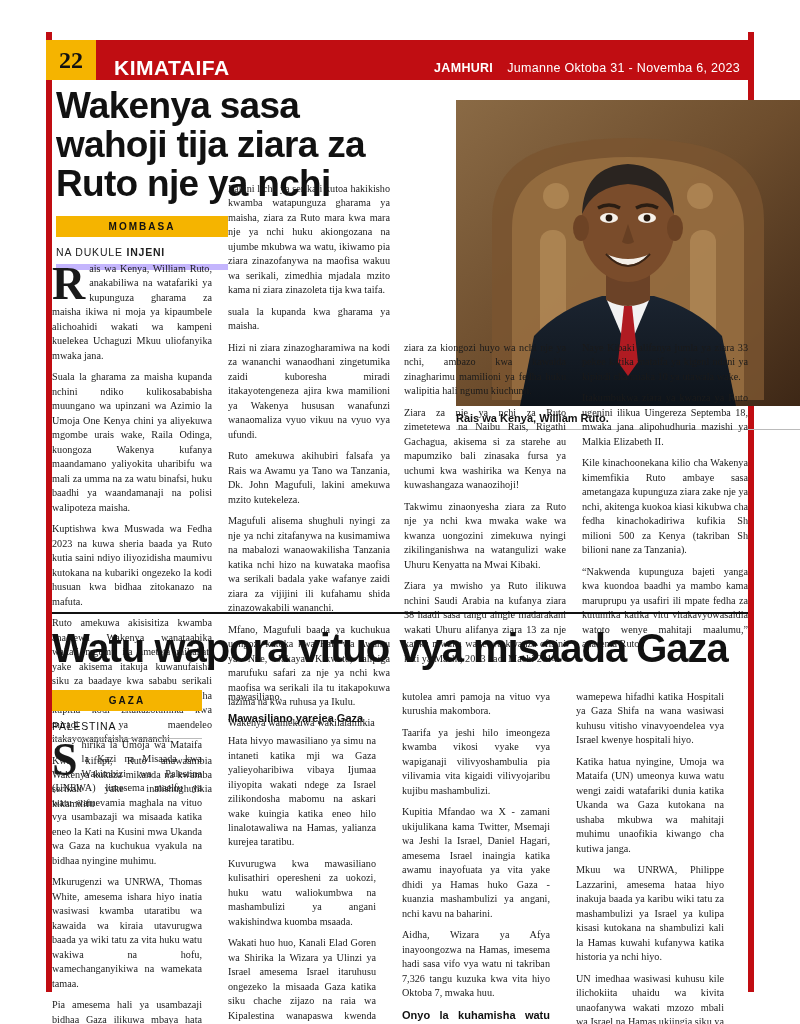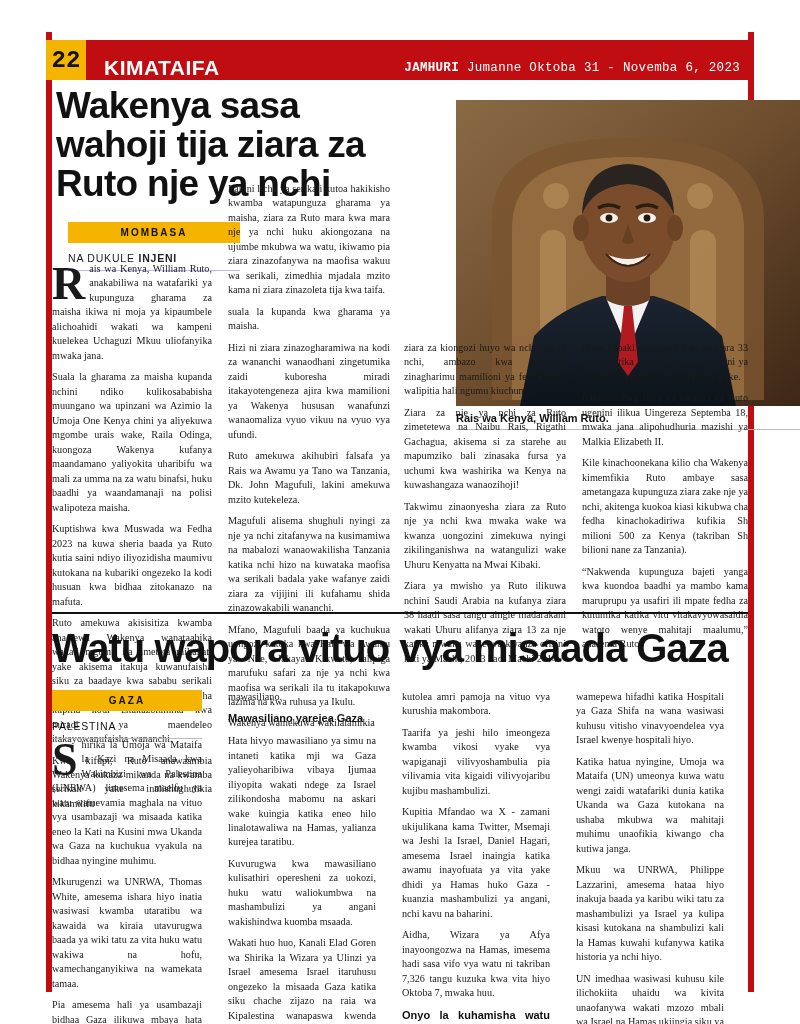--- a/index.html
+++ b/index.html
@@ -37,24 +37,24 @@
   .masthead {
     position: absolute;
     left: 46px;
     top: 40px;
     width: 708px;
     height: 40px;
     display: flex;
     align-items: stretch;
   }
   .page-number {
-    width: 40px;
+    width: 50px;
     background: #f5b400;
     color: #111;
-    font-family: Liberation Mono, monospace;
+    font-family: Liberation Serif, serif;
     font-size: 24px;
     font-weight: bold;
     display: flex;
     align-items: center;
     justify-content: center;
   }
   .section-bar {
     flex: 1;
     background: #c00d12;
     color: #fff;
@@ -64,25 +64,25 @@
     padding: 16px 14px 0 18px;
     box-sizing: border-box;
   }
   .section-name {
     font-family: "Liberation Sans", sans-serif;
     font-size: 21px;
     font-weight: bold;
     letter-spacing: 0.5px;
   }
   .dateline {
-    font-family: Liberation Mono, monospace;
+    font-family: Liberation Sans, sans-serif;
     font-size: 12.5px;
     letter-spacing: 0.3px;
     display: flex;
-    gap: 8px;
+    gap: 14px;
     align-items: baseline;
   }
   .dateline .brand { font-weight: bold; }
 
   
   .story-top {
     position: absolute;
     left: 52px;
     top: 86px;
     width: 696px;
@@ -92,44 +92,44 @@
     font-weight: bold;
     font-size: 37px;
     line-height: 1.06;
     letter-spacing: -0.7px;
     color: #111;
     width: 330px;
     margin: 0;
     padding: 0 0 0 4px;
   }
   .kicker-wrap {
-    margin-top: 18px;
+    margin-top: 12px;
     width: 176px;
-    padding-left: 16px;
+    padding-left: 4px;
   }
   .kicker {
     display: inline-block;
     background: #f5b400;
     color: #111;
     font-family: "Liberation Sans", sans-serif;
     font-size: 10px;
     font-weight: bold;
     letter-spacing: 2px;
     padding: 5px 0;
     width: 172px;
     text-align: center;
   }
   .byline {
     font-family: "Liberation Sans", sans-serif;
     font-size: 10.5px;
     letter-spacing: 0.8px;
     color: #222;
     margin-top: 9px;
     padding-bottom: 6px;
-    border-bottom: 1px solid #c4b5fd;
+    border-bottom: 6px solid #c4b5fd;
     width: 172px;
   }
   .byline b { font-weight: bold; }
 
   
   .photo {
     position: absolute;
     left: 404px;
     top: 14px;
     width: 344px;

